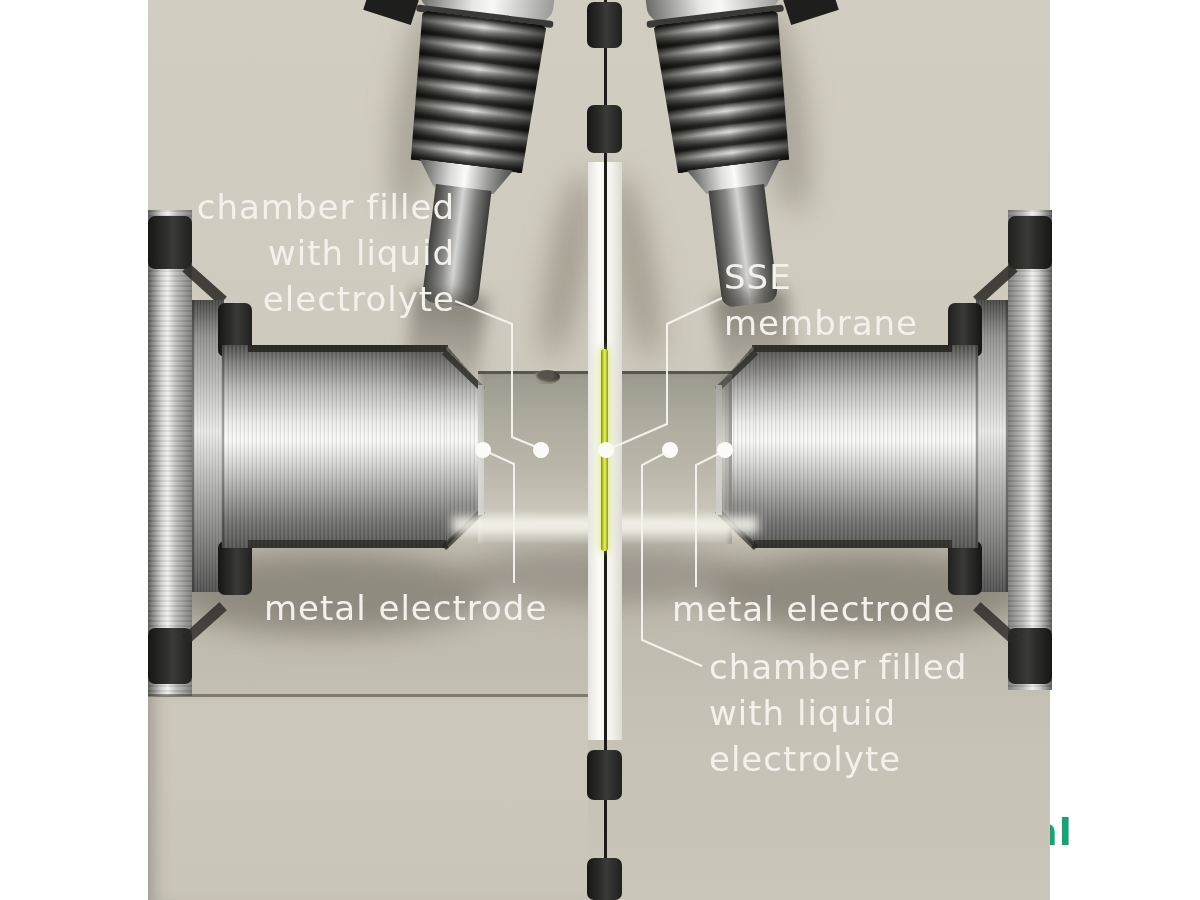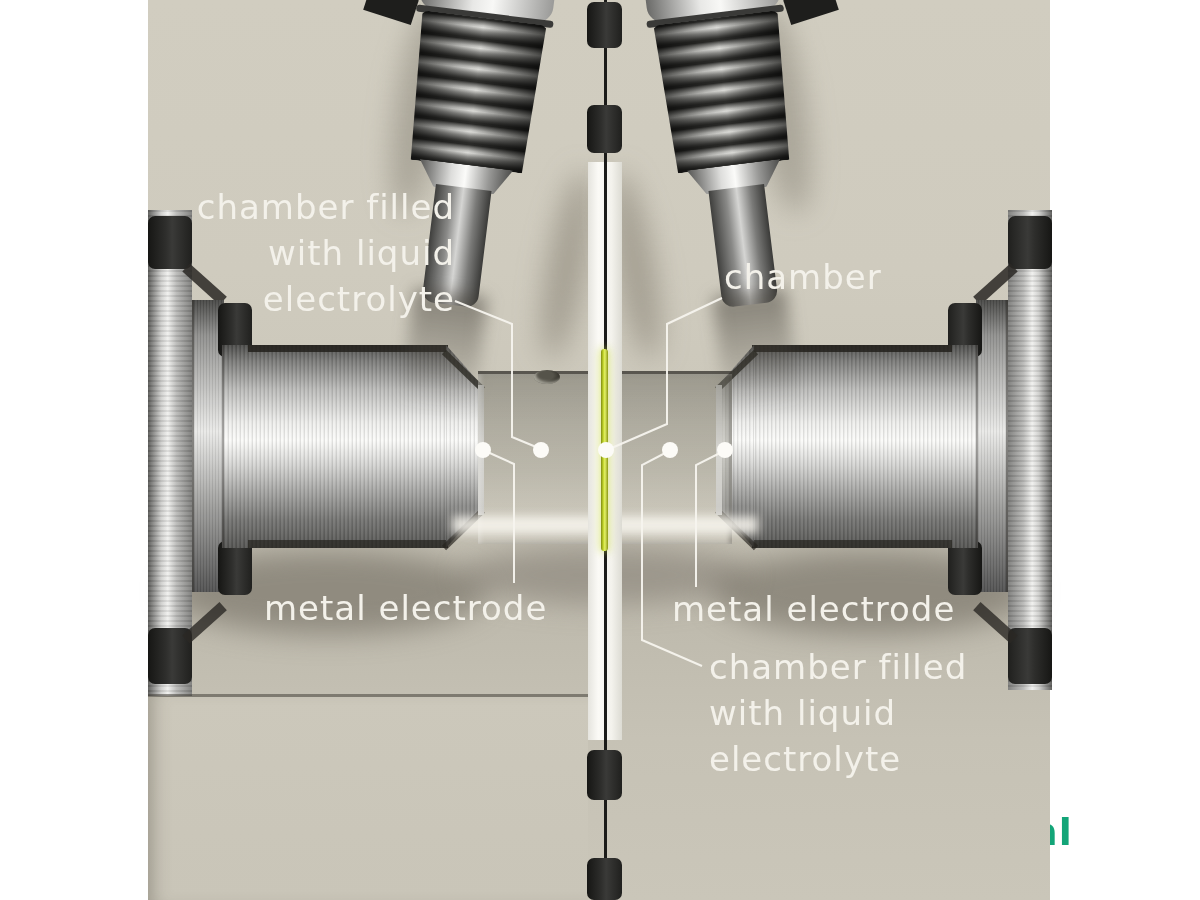--- a/index.html
+++ b/index.html
@@ -181,21 +181,22 @@
     </g>
   </svg>
 
   <div class="abs lbl right-align" style="right:745px;top:184px;z-index:11;">
     <div>chamber filled</div>
     <div>with liquid</div>
     <div>electrolyte</div>
   </div>
 
   <div class="abs lbl" style="left:724px;top:254px;z-index:11;">
-    <div>chamber</div>
+    <div>SSE</div>
+    <div>membrane</div>
   </div>
 
   <div class="abs lbl" style="left:264px;top:585px;z-index:11;">metal electrode</div>
 
   <div class="abs lbl" style="left:672px;top:586px;z-index:11;">metal electrode</div>
 
   <div class="abs lbl" style="left:709px;top:644px;z-index:11;">
     <div>chamber filled</div>
     <div>with liquid</div>
     <div>electrolyte</div>

